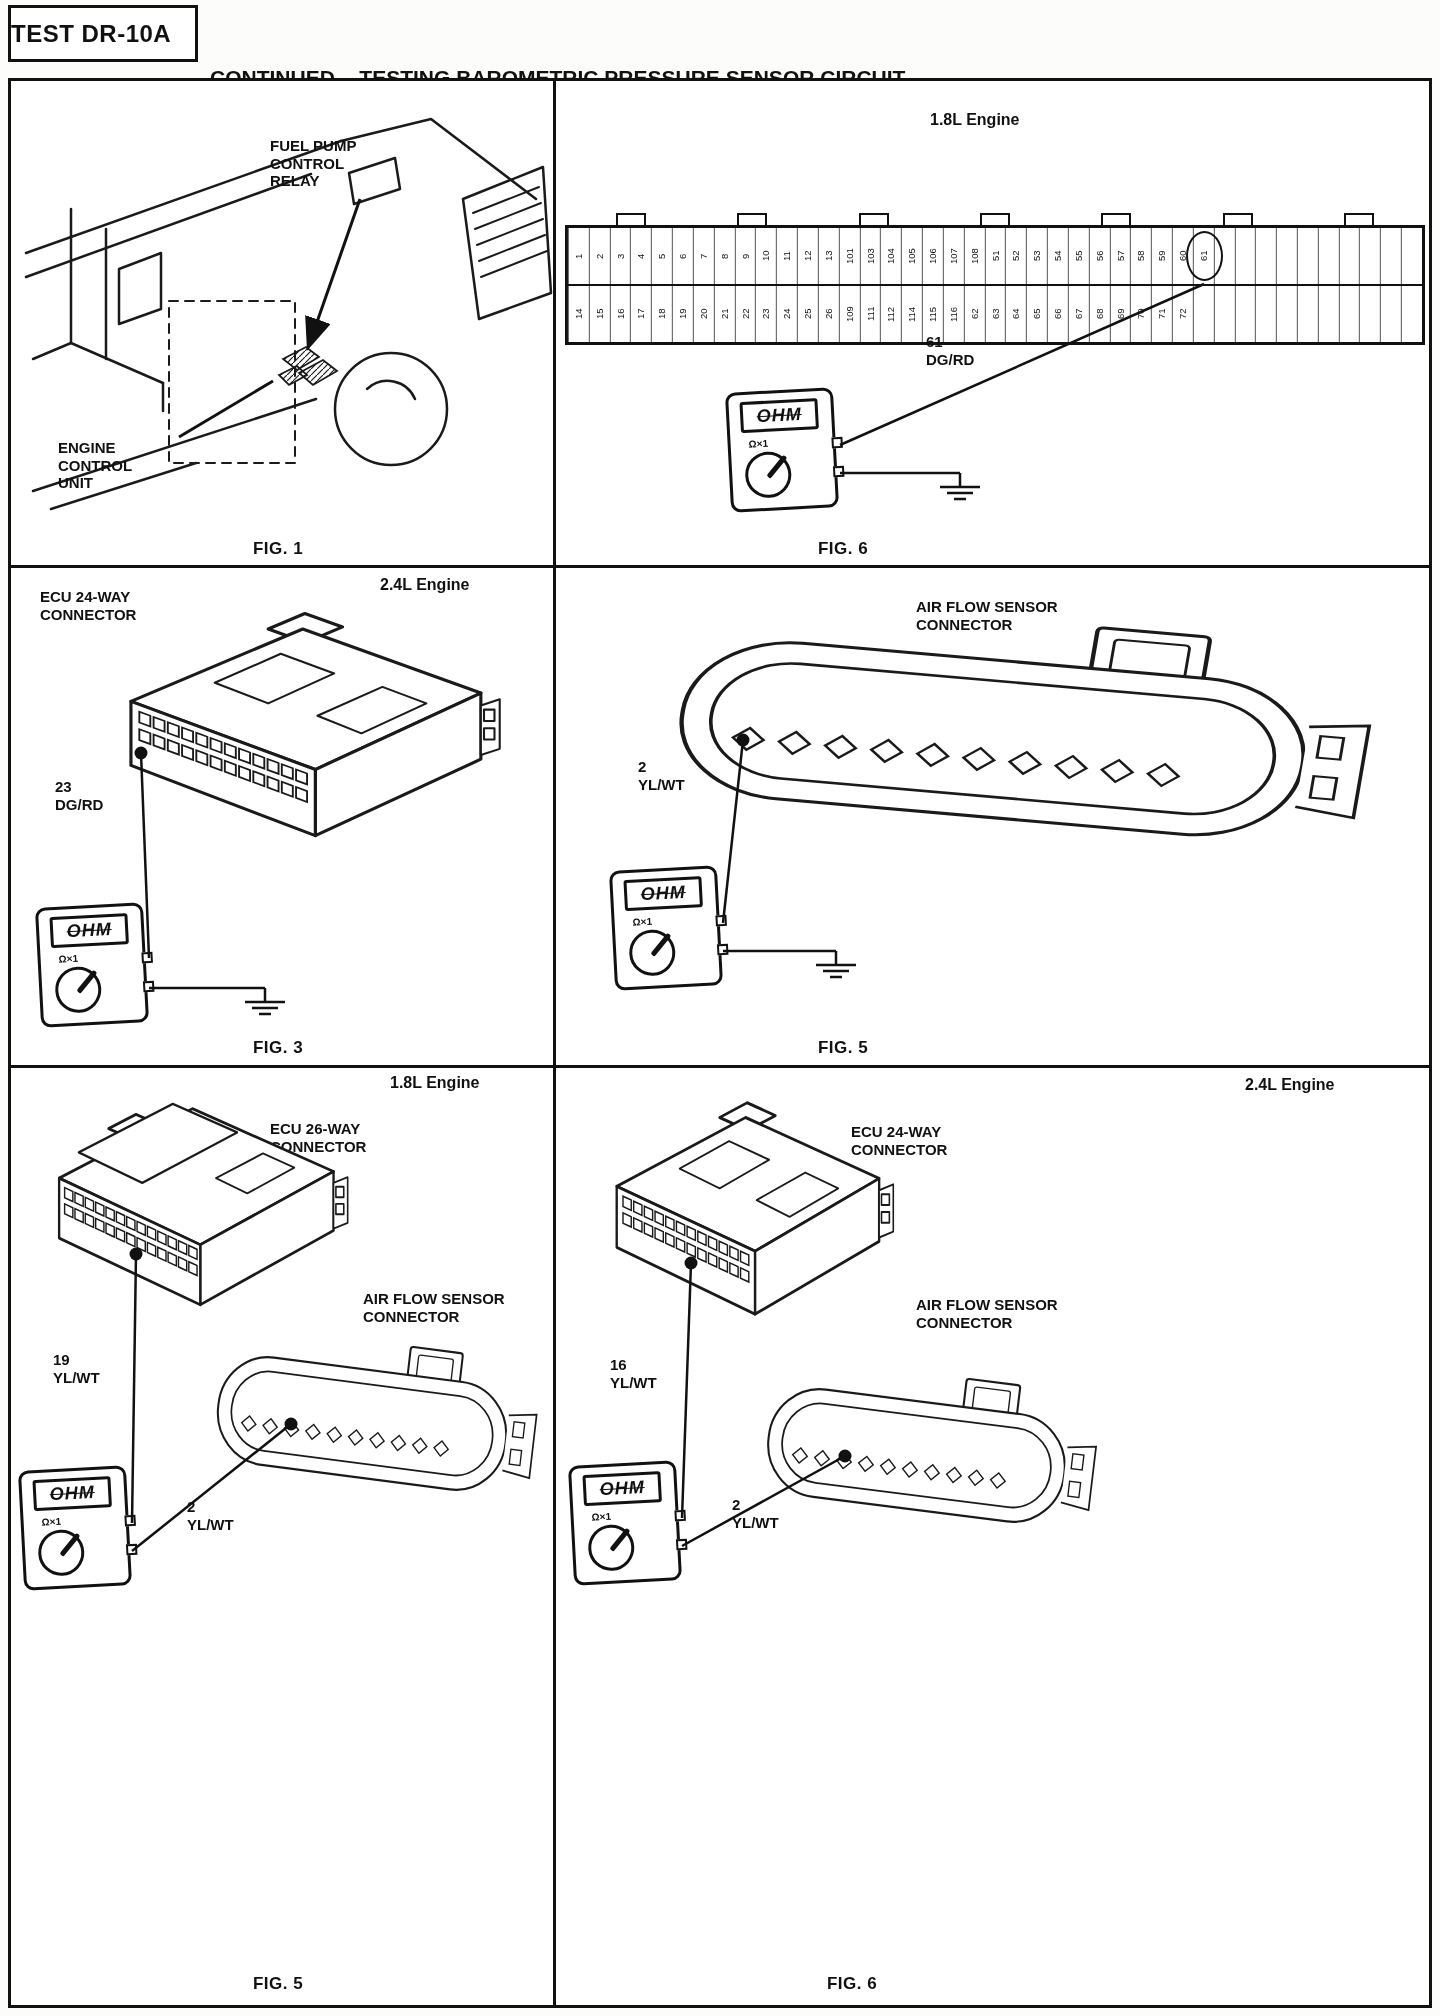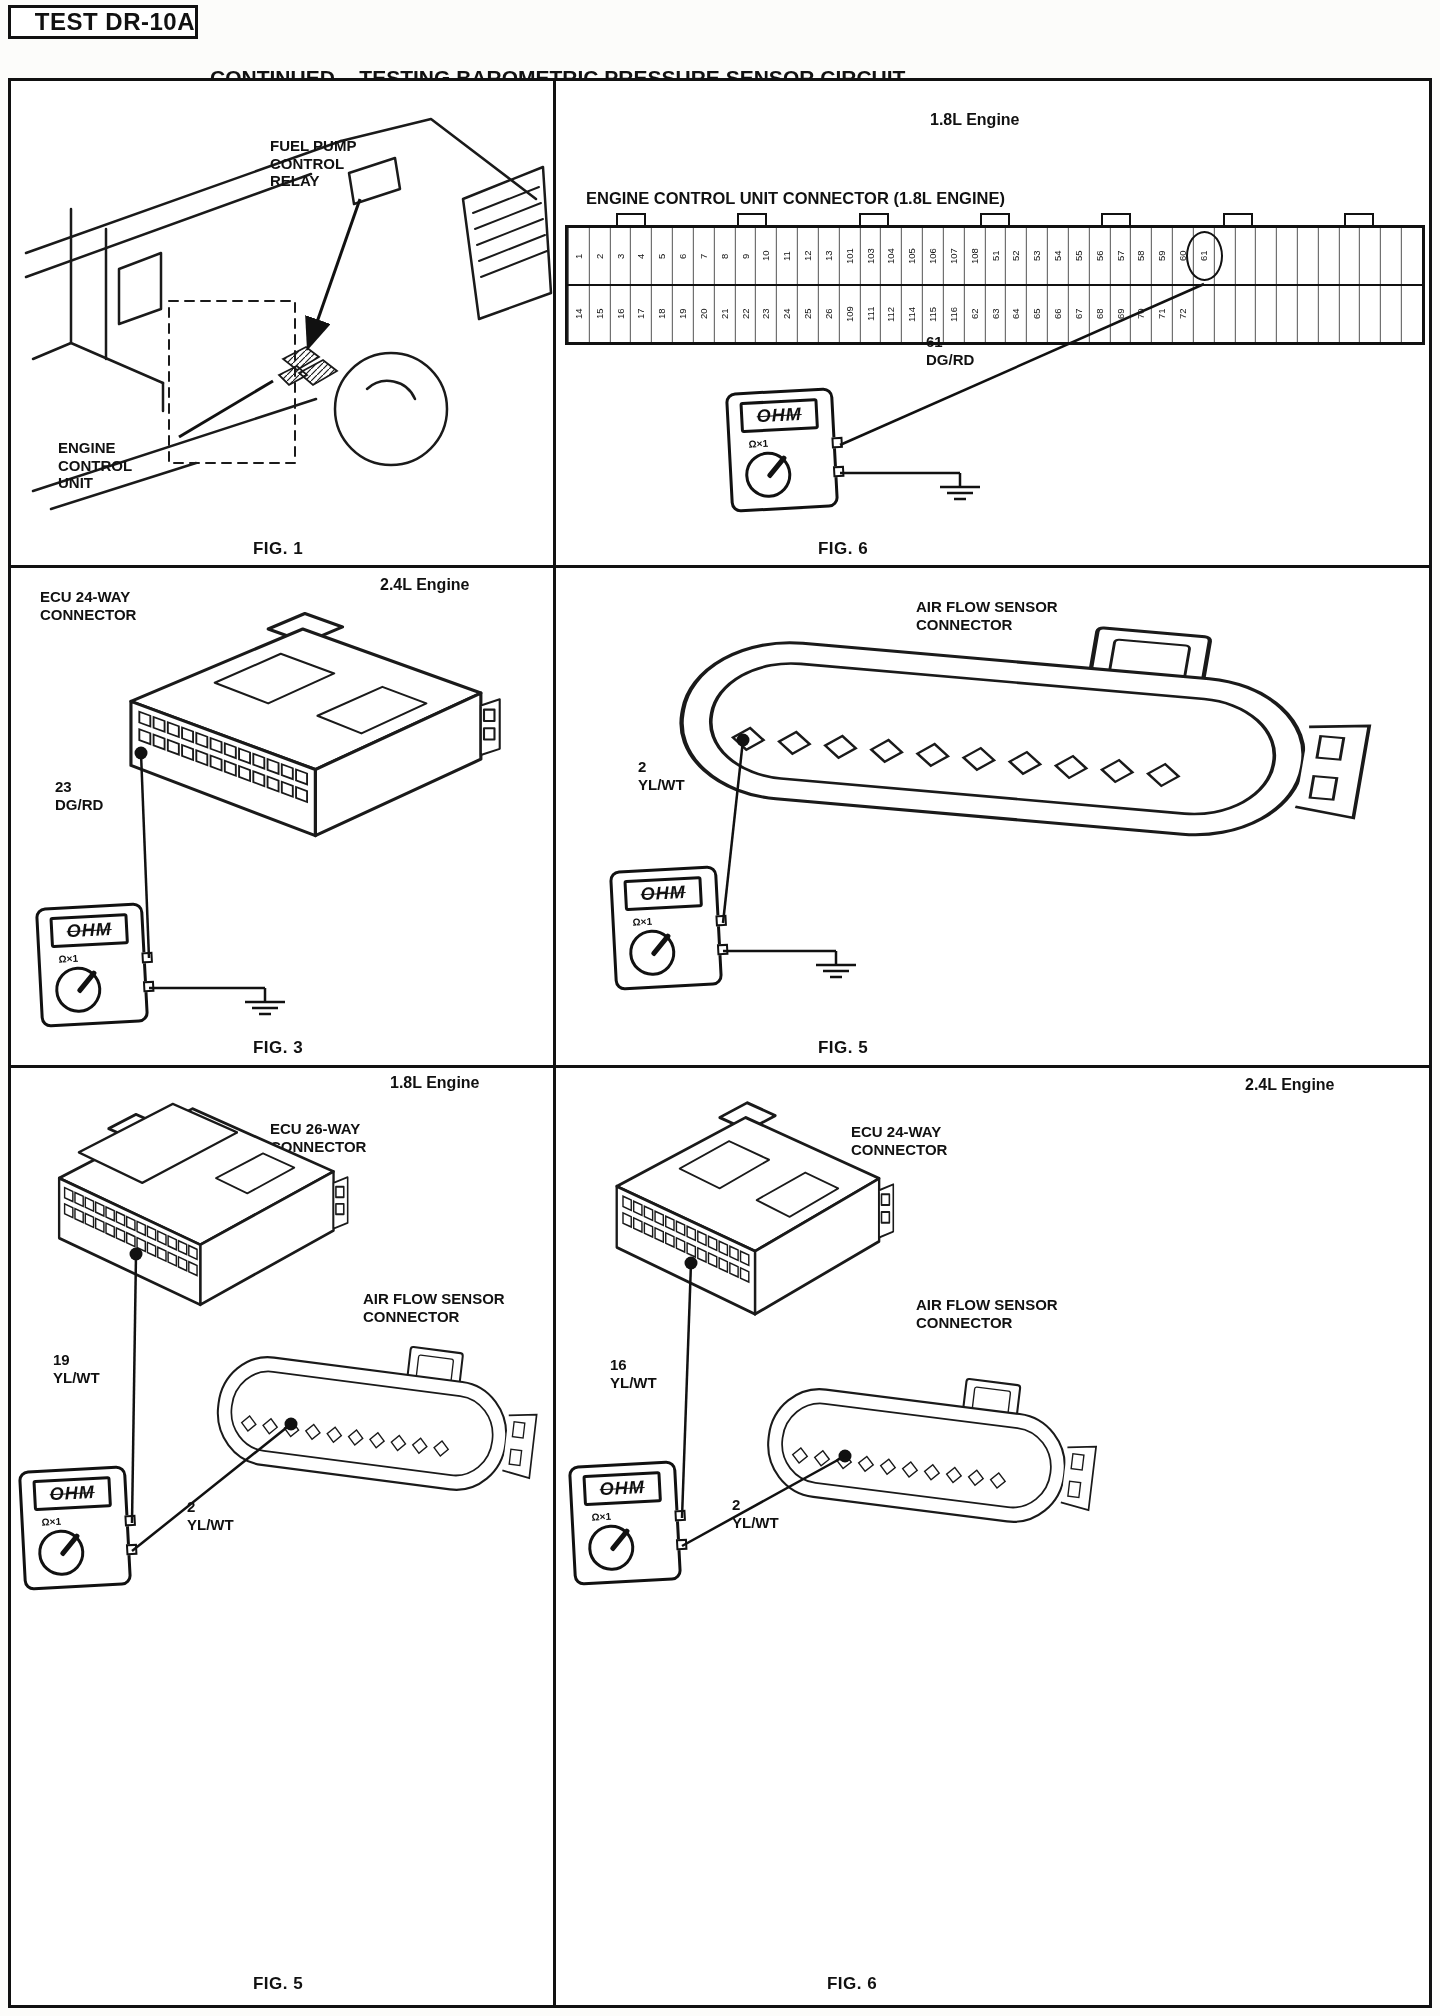--- a/index.html
+++ b/index.html
@@ -5,23 +5,23 @@
   * { box-sizing: border-box; }
   html,body { margin:0; padding:0; }
   body {
     width:1440px; height:2016px; position:relative;
     background:#fcfcfa; color:#111;
     font-family:"Liberation Sans", sans-serif;
     overflow:hidden;
   }
   
   .hdr-box {
-    position:absolute; left:8px; top:5px; width:190px; height:34px;
+    position:absolute; left:8px; top:5px; width:190px; height:57px;
     border:3px solid #111; background:#fff;
-    display:flex; align-items:center; justify-content:flex-end;
+    display:flex; align-items:center; justify-content:flex-start;
     font-weight:700; font-size:24px; letter-spacing:.5px;
   }
   .hdr-title {
     position:absolute; left:210px; top:9px;
     font-weight:700; font-size:21px; line-height:1.32; white-space:pre;
   }
   .hdr-title .l2 { padding-left:168px; }
   
   .grid {
     position:absolute; left:8px; top:78px; width:1424px; height:1930px;
@@ -271,21 +271,20 @@
 CONTROL
 RELAY</div>
     <div class="lbl" style="left:47px;top:358px;width:180px">ENGINE
 CONTROL
 UNIT</div>
     <div class="caption" style="left:187px;top:458px;width:160px">FIG. 1</div>
   </div>
 
   <div class="panel">
     <div class="lbl engine" style="left:374px;top:30px;width:170px">1.8L Engine</div>
-    <div class="lbl conn-title" style="left:30px;top:108px;width:760px">ENGINE CONTROL UNIT CONNECTOR (1.8L ENGINE)</div>
     <div class="tabs">
       <i></i>
         <i></i>
         <i></i>
         <i></i>
         <i></i>
         <i></i>
         <i></i>
     </div>
     <div class="strip">

